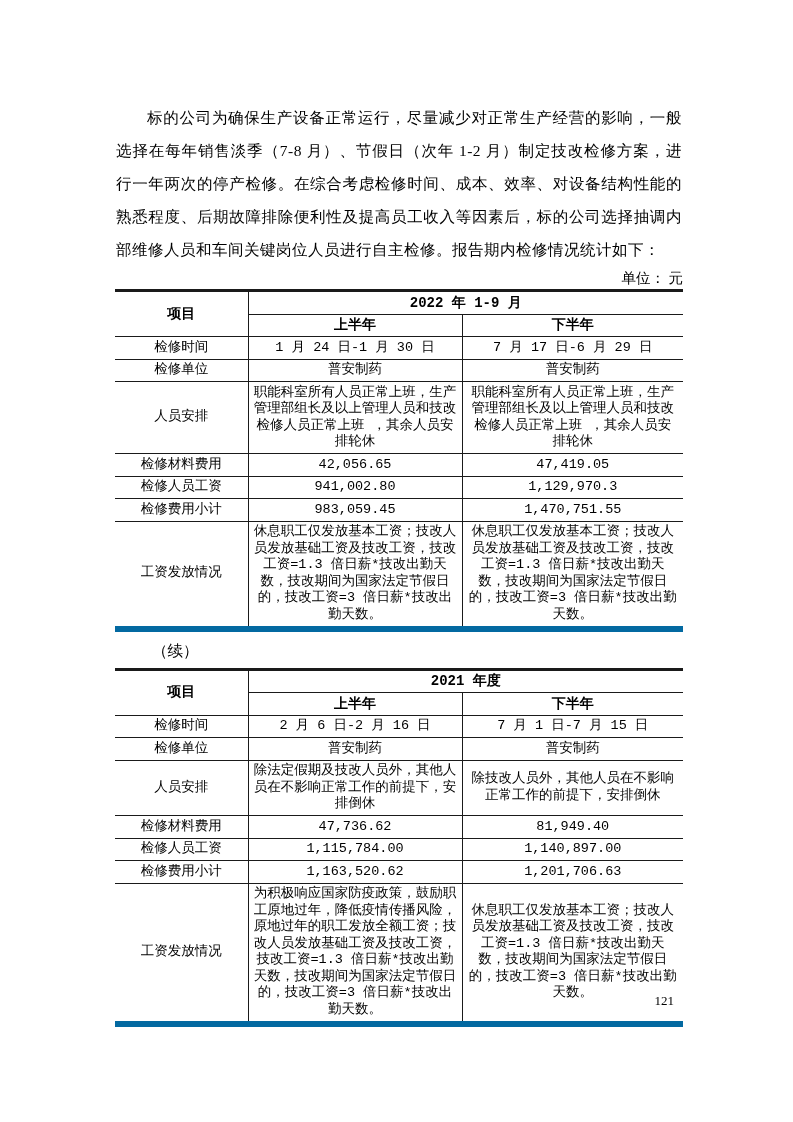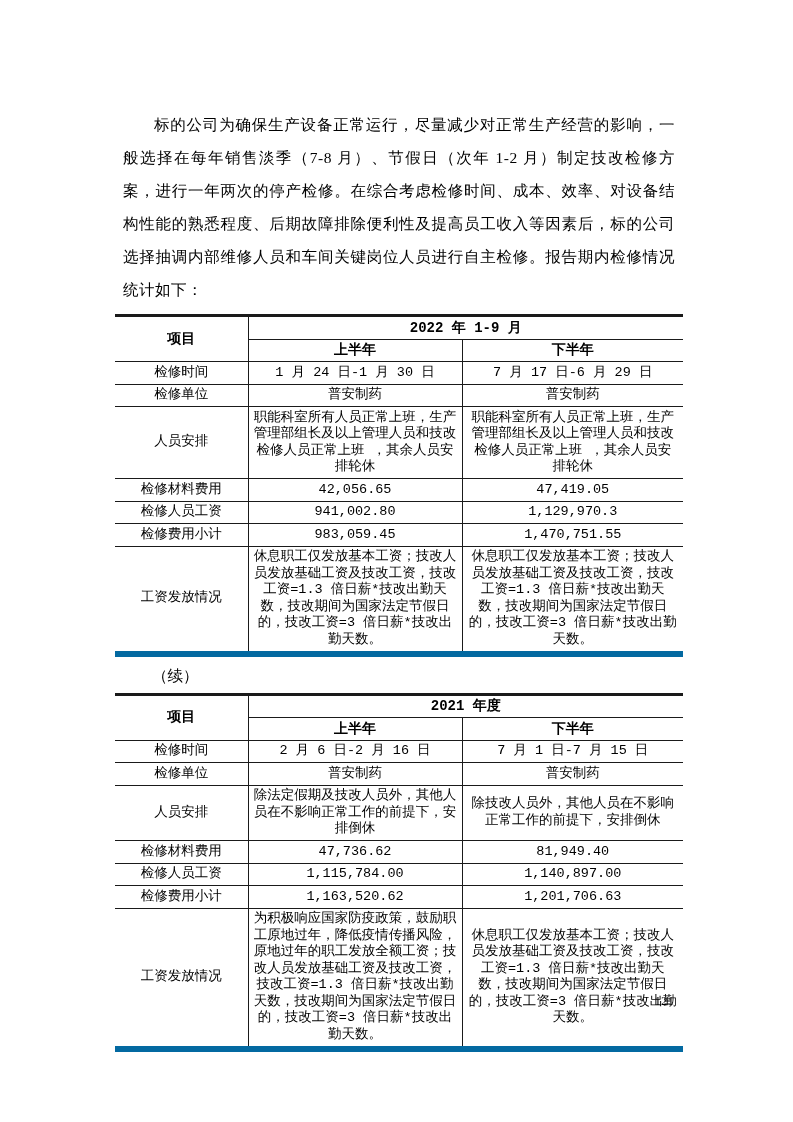--- a/index.html
+++ b/index.html
@@ -11,21 +11,21 @@
     font-family:"Liberation Serif","DejaVu Serif",serif;
     color:#000;
     overflow:hidden;
   }
   .content {
     position:absolute;
     left:115px; top:100px;
     width:568px;
   }
   .intro {
-    margin:8px;
+    margin:1px;
     font-size:15.5px;
     line-height:33px;
     letter-spacing:0.5px;
     text-align:justify;
     text-indent:2em;
   }
   .unit-row {
     margin-top:2px;
     height:20px;
     font-size:14.5px;
@@ -78,20 +78,21 @@
   }
 </style>
 </head>
 <body>
 
 <div class="page">
   <div class="content">
 
     <p class="intro">标的公司为确保生产设备正常运行，尽量减少对正常生产经营的影响，一般选择在每年销售淡季（7-8 月）、节假日（次年 1-2 月）制定技改检修方案，进行一年两次的停产检修。在综合考虑检修时间、成本、效率、对设备结构性能的熟悉程度、后期故障排除便利性及提高员工收入等因素后，标的公司选择抽调内部维修人员和车间关键岗位人员进行自主检修。报告期内检修情况统计如下：</p>
 
+    <div class="unit-row">单位： 元</div>
 
     <table class="doc-table">
       <colgroup>
           <col class="c-label">
           <col class="c-half1">
           <col class="c-half2">
         </colgroup>
       <tbody>
         <tr>
           <th rowspan="2">项目</th>

